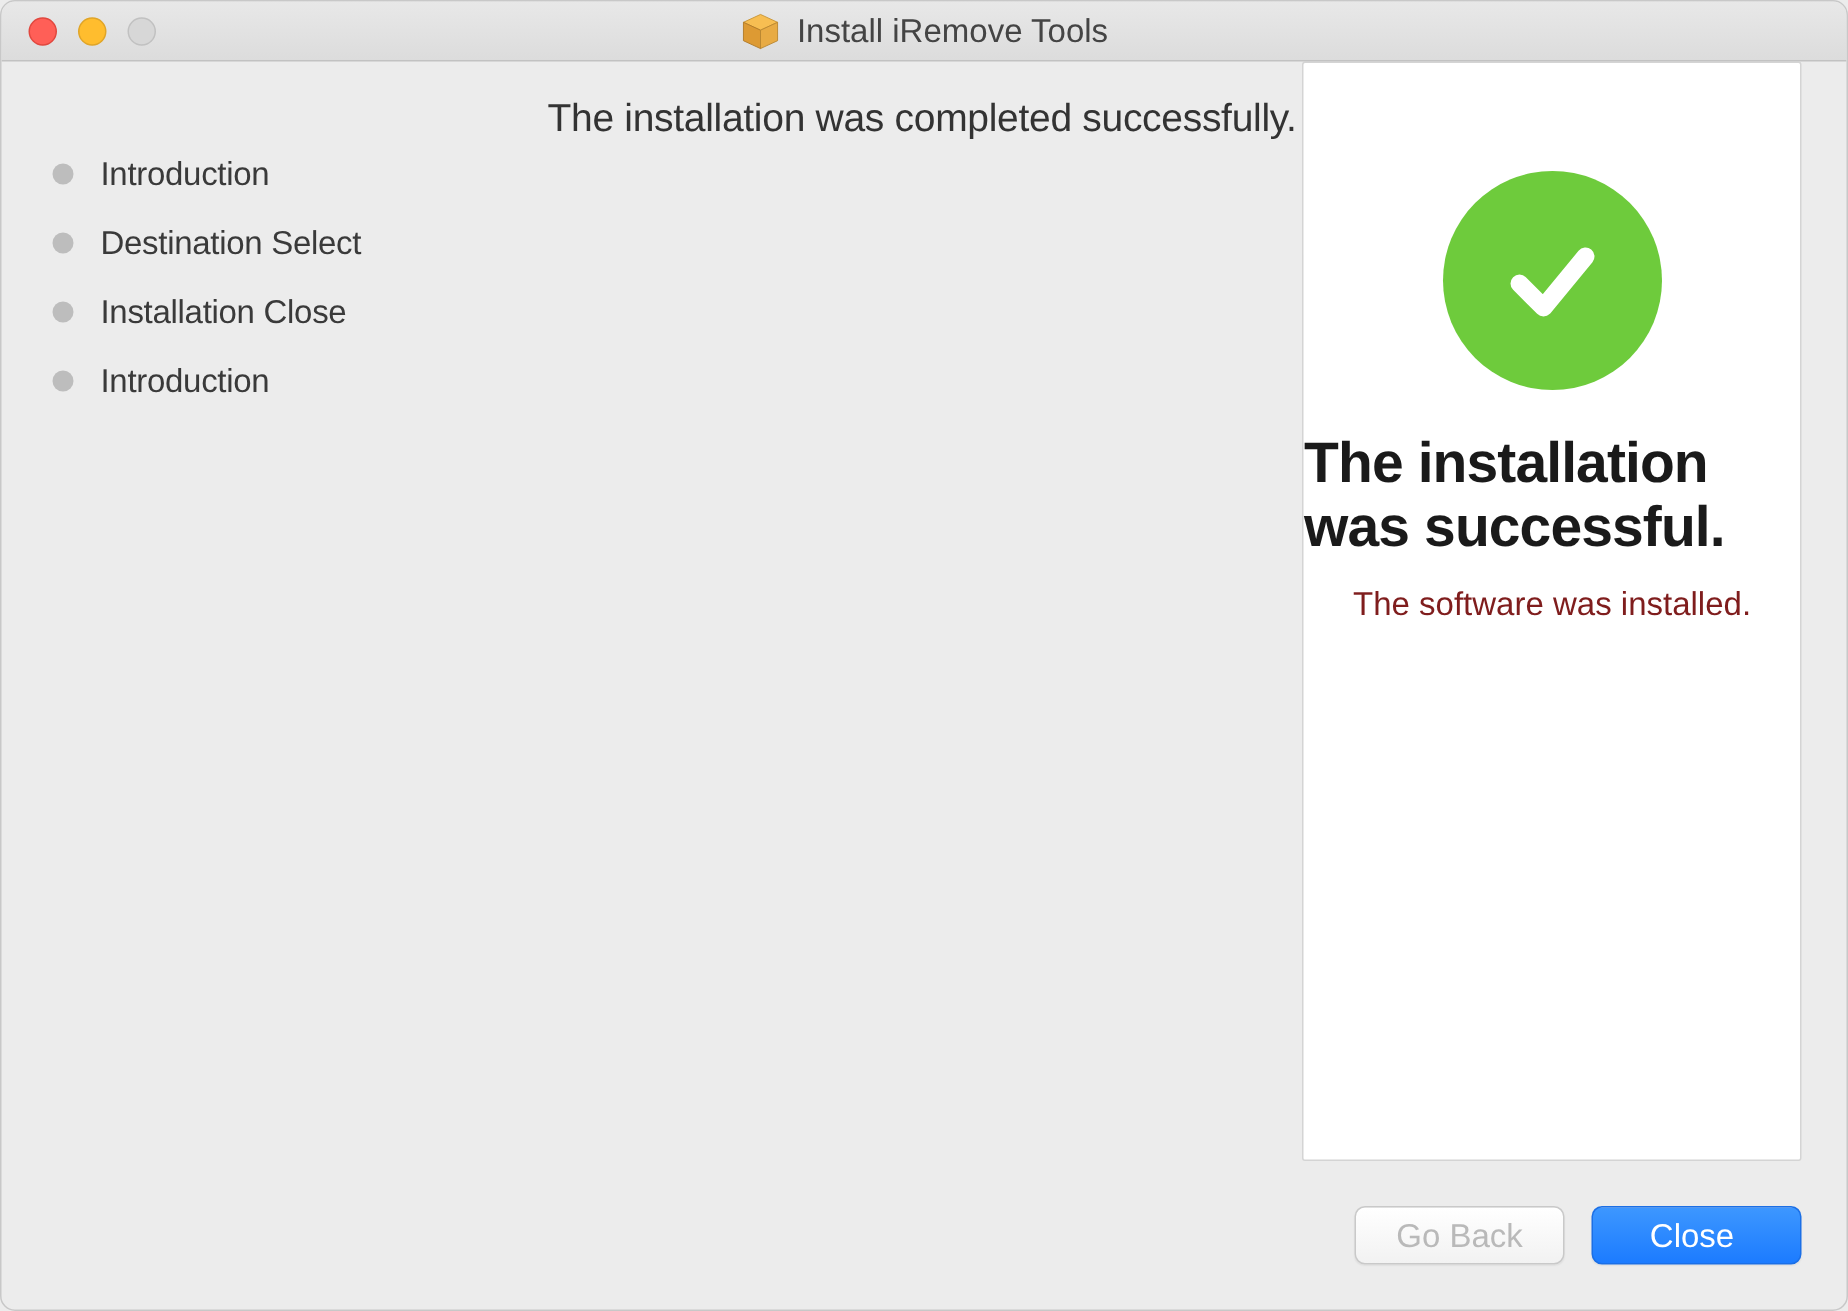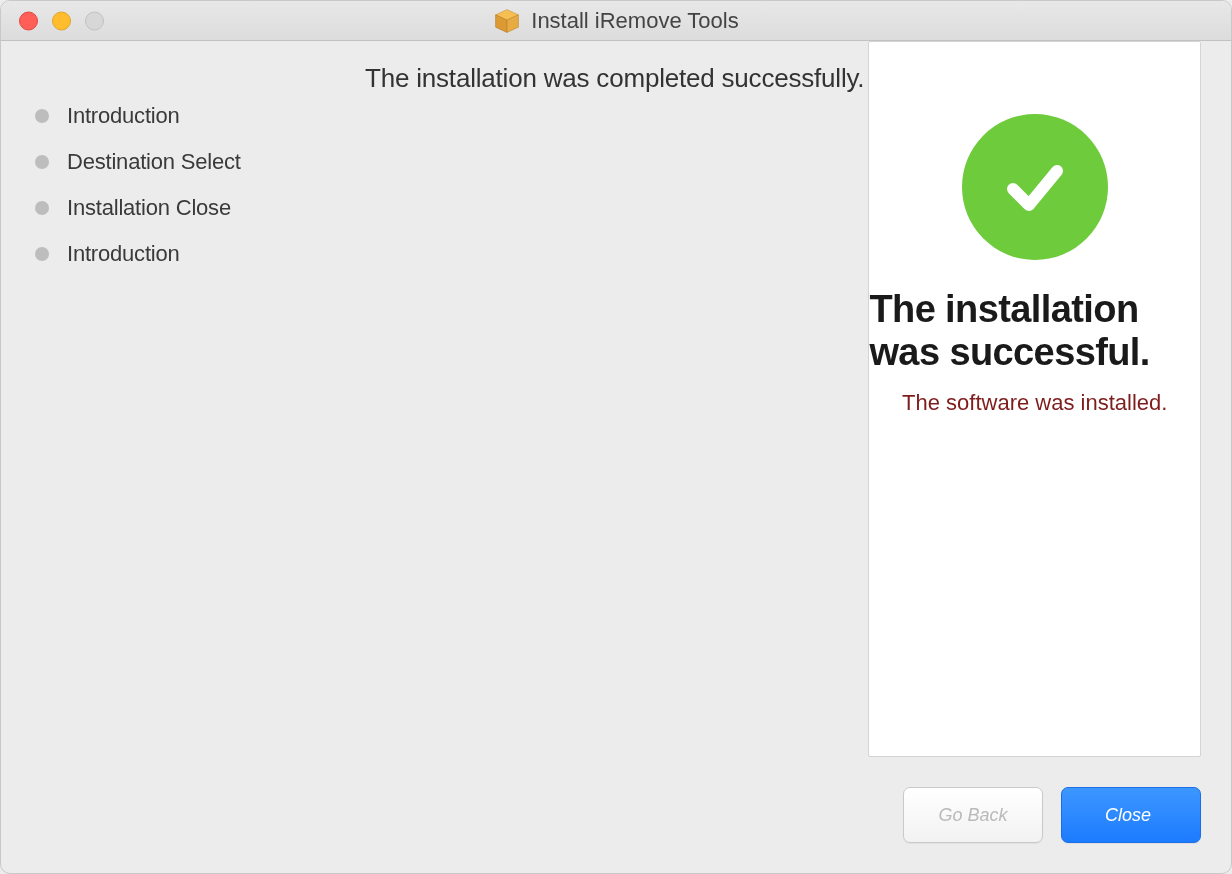--- a/index.html
+++ b/index.html
@@ -153,35 +153,34 @@
 
     
     .footer {
       display: flex;
       justify-content: flex-end;
       gap: 18px;
       padding-top: 30px;
       flex-shrink: 0;
     }
     .btn {
-      height: 56px;
+      height: 39px;
       min-width: 140px;
       border-radius: 7px;
-      font-size: 18px;
+      font-size: 22px;
       font-weight: 400;
       border: 1px solid #c9c9c9;
       background: linear-gradient(to bottom, #ffffff, #f2f2f2);
       color: #b9b9b9;
       padding: 0 22px;
       display: flex;
       align-items: center;
       justify-content: center;
       cursor: default;
       box-shadow: 0 1px 1px rgba(0,0,0,0.05);
-      font-style: italic;
     }
     .btn.primary {
       background: linear-gradient(to bottom, #3d97ff, #1c7bff);
       border: 1px solid #1b6fe6;
       color: #ffffff;
       cursor: pointer;
       padding-left: 16px;
     }
   </style>
 </head>

